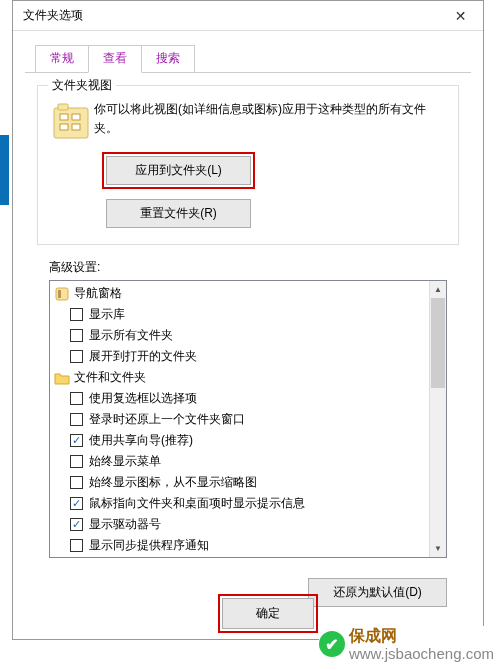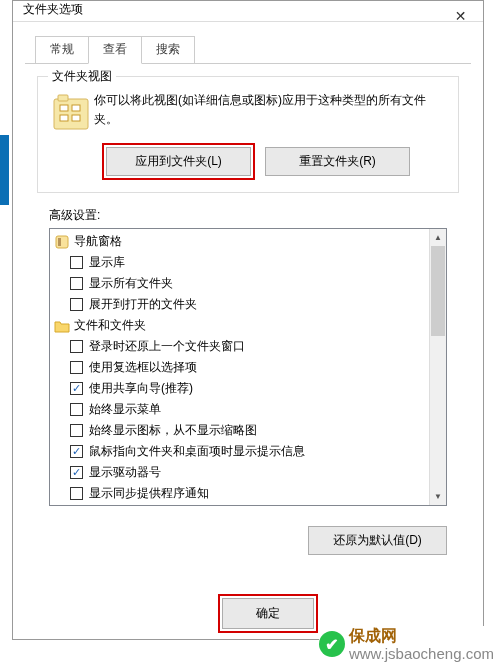--- a/index.html
+++ b/index.html
@@ -16,23 +16,23 @@
   .dialog {
     position: absolute;
     left: 12px;
     top: 0;
     width: 472px;
     height: 640px;
     background: #fff;
     border: 1px solid #999;
   }
   .titlebar {
-    height: 21px;
-    display: flex;
-    align-items: flex-start;
+    height: 30px;
+    display: flex;
+    align-items: center;
     justify-content: space-between;
     border-bottom: 1px solid #ddd;
     padding-left: 10px;
   }
   .titlebar-title { font-size: 12px; }
   .close-btn {
     width: 45px;
     height: 29px;
     display: flex;
     align-items: center;
@@ -46,21 +46,21 @@
     margin: 14px 0 0 22px;
     position: relative;
   }
   .tab {
     padding: 4px 14px 5px 14px;
     border: 1px solid #ccc;
     border-bottom: none;
     background: #fff;
     margin-right: -1px;
     position: relative;
-    color: #404040;
+    color: #a21caf;
   }
   .tab.active {
     border-bottom: 1px solid #fff;
     z-index: 2;
     margin-bottom: -1px;
   }
   .tab-content {
     border-top: 1px solid #ccc;
     margin: 0 12px;
     padding-top: 12px;
@@ -91,20 +91,21 @@
   .folder-icon svg { width: 42px; height: 42px; }
   .folder-desc {
     line-height: 1.55;
     flex: 1;
   }
   .btn-row {
     display: flex;
     gap: 14px;
     margin-top: 12px;
     margin-left: 56px;
+    flex-direction: column;
   }
   .btn {
     border: 1px solid #adadad;
     background: #e9e9e9;
     padding: 5px 0;
     width: 145px;
     text-align: center;
     font-size: 12px;
     font-family: inherit;
   }
@@ -284,25 +285,25 @@
             <span>展开到打开的文件夹</span>
           </div>
           <div class="tree-item">
             <span class="item-icon"><svg viewBox="0 0 16 16">
                 <path d="M1 4 h5 l1 2 h8 v8 h-14 z" fill="#f9d66b" stroke="#d7a92c"></path>
               </svg></span>
             <span>文件和文件夹</span>
           </div>
           <div class="tree-item level1">
             <span class="chk"></span>
+            <span>使用复选框以选择项</span>
+          </div>
+          <div class="tree-item level1">
+            <span class="chk"></span>
             <span>登录时还原上一个文件夹窗口</span>
-          </div>
-          <div class="tree-item level1">
-            <span class="chk"></span>
-            <span>使用复选框以选择项</span>
           </div>
           <div class="tree-item level1">
             <span class="chk">✓</span>
             <span>使用共享向导(推荐)</span>
           </div>
           <div class="tree-item level1">
             <span class="chk"></span>
             <span>始终显示菜单</span>
           </div>
           <div class="tree-item level1">

